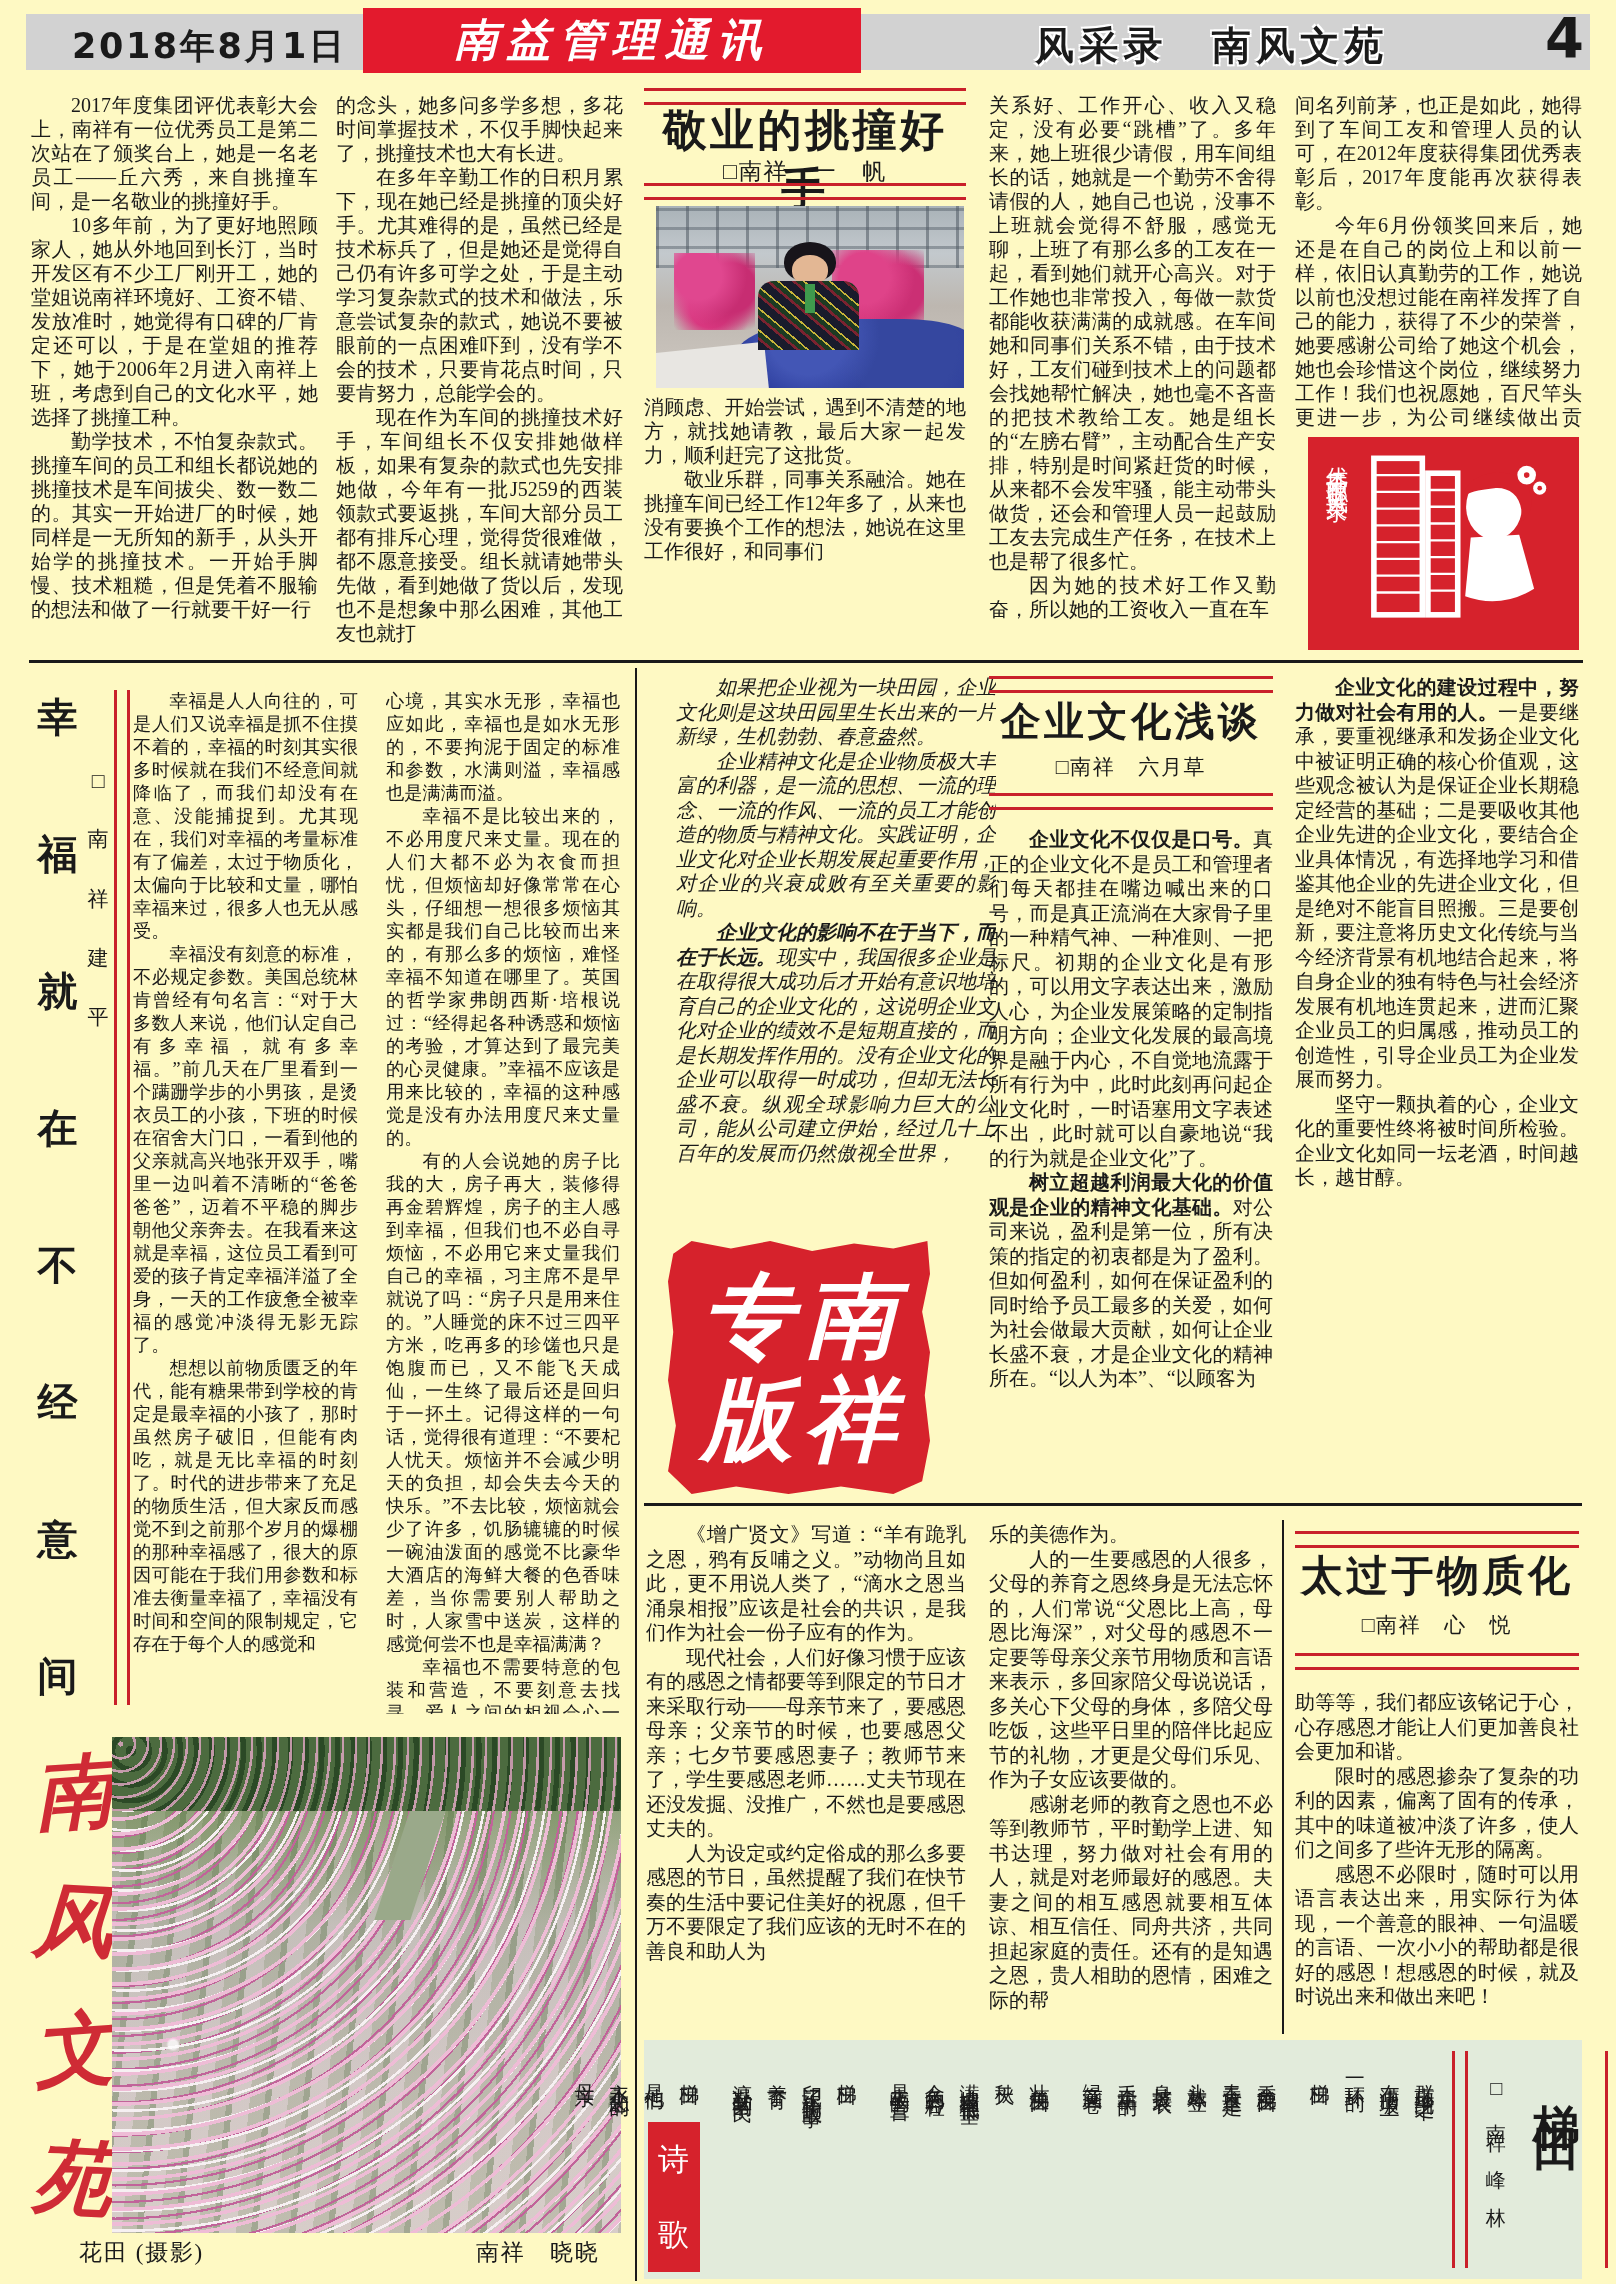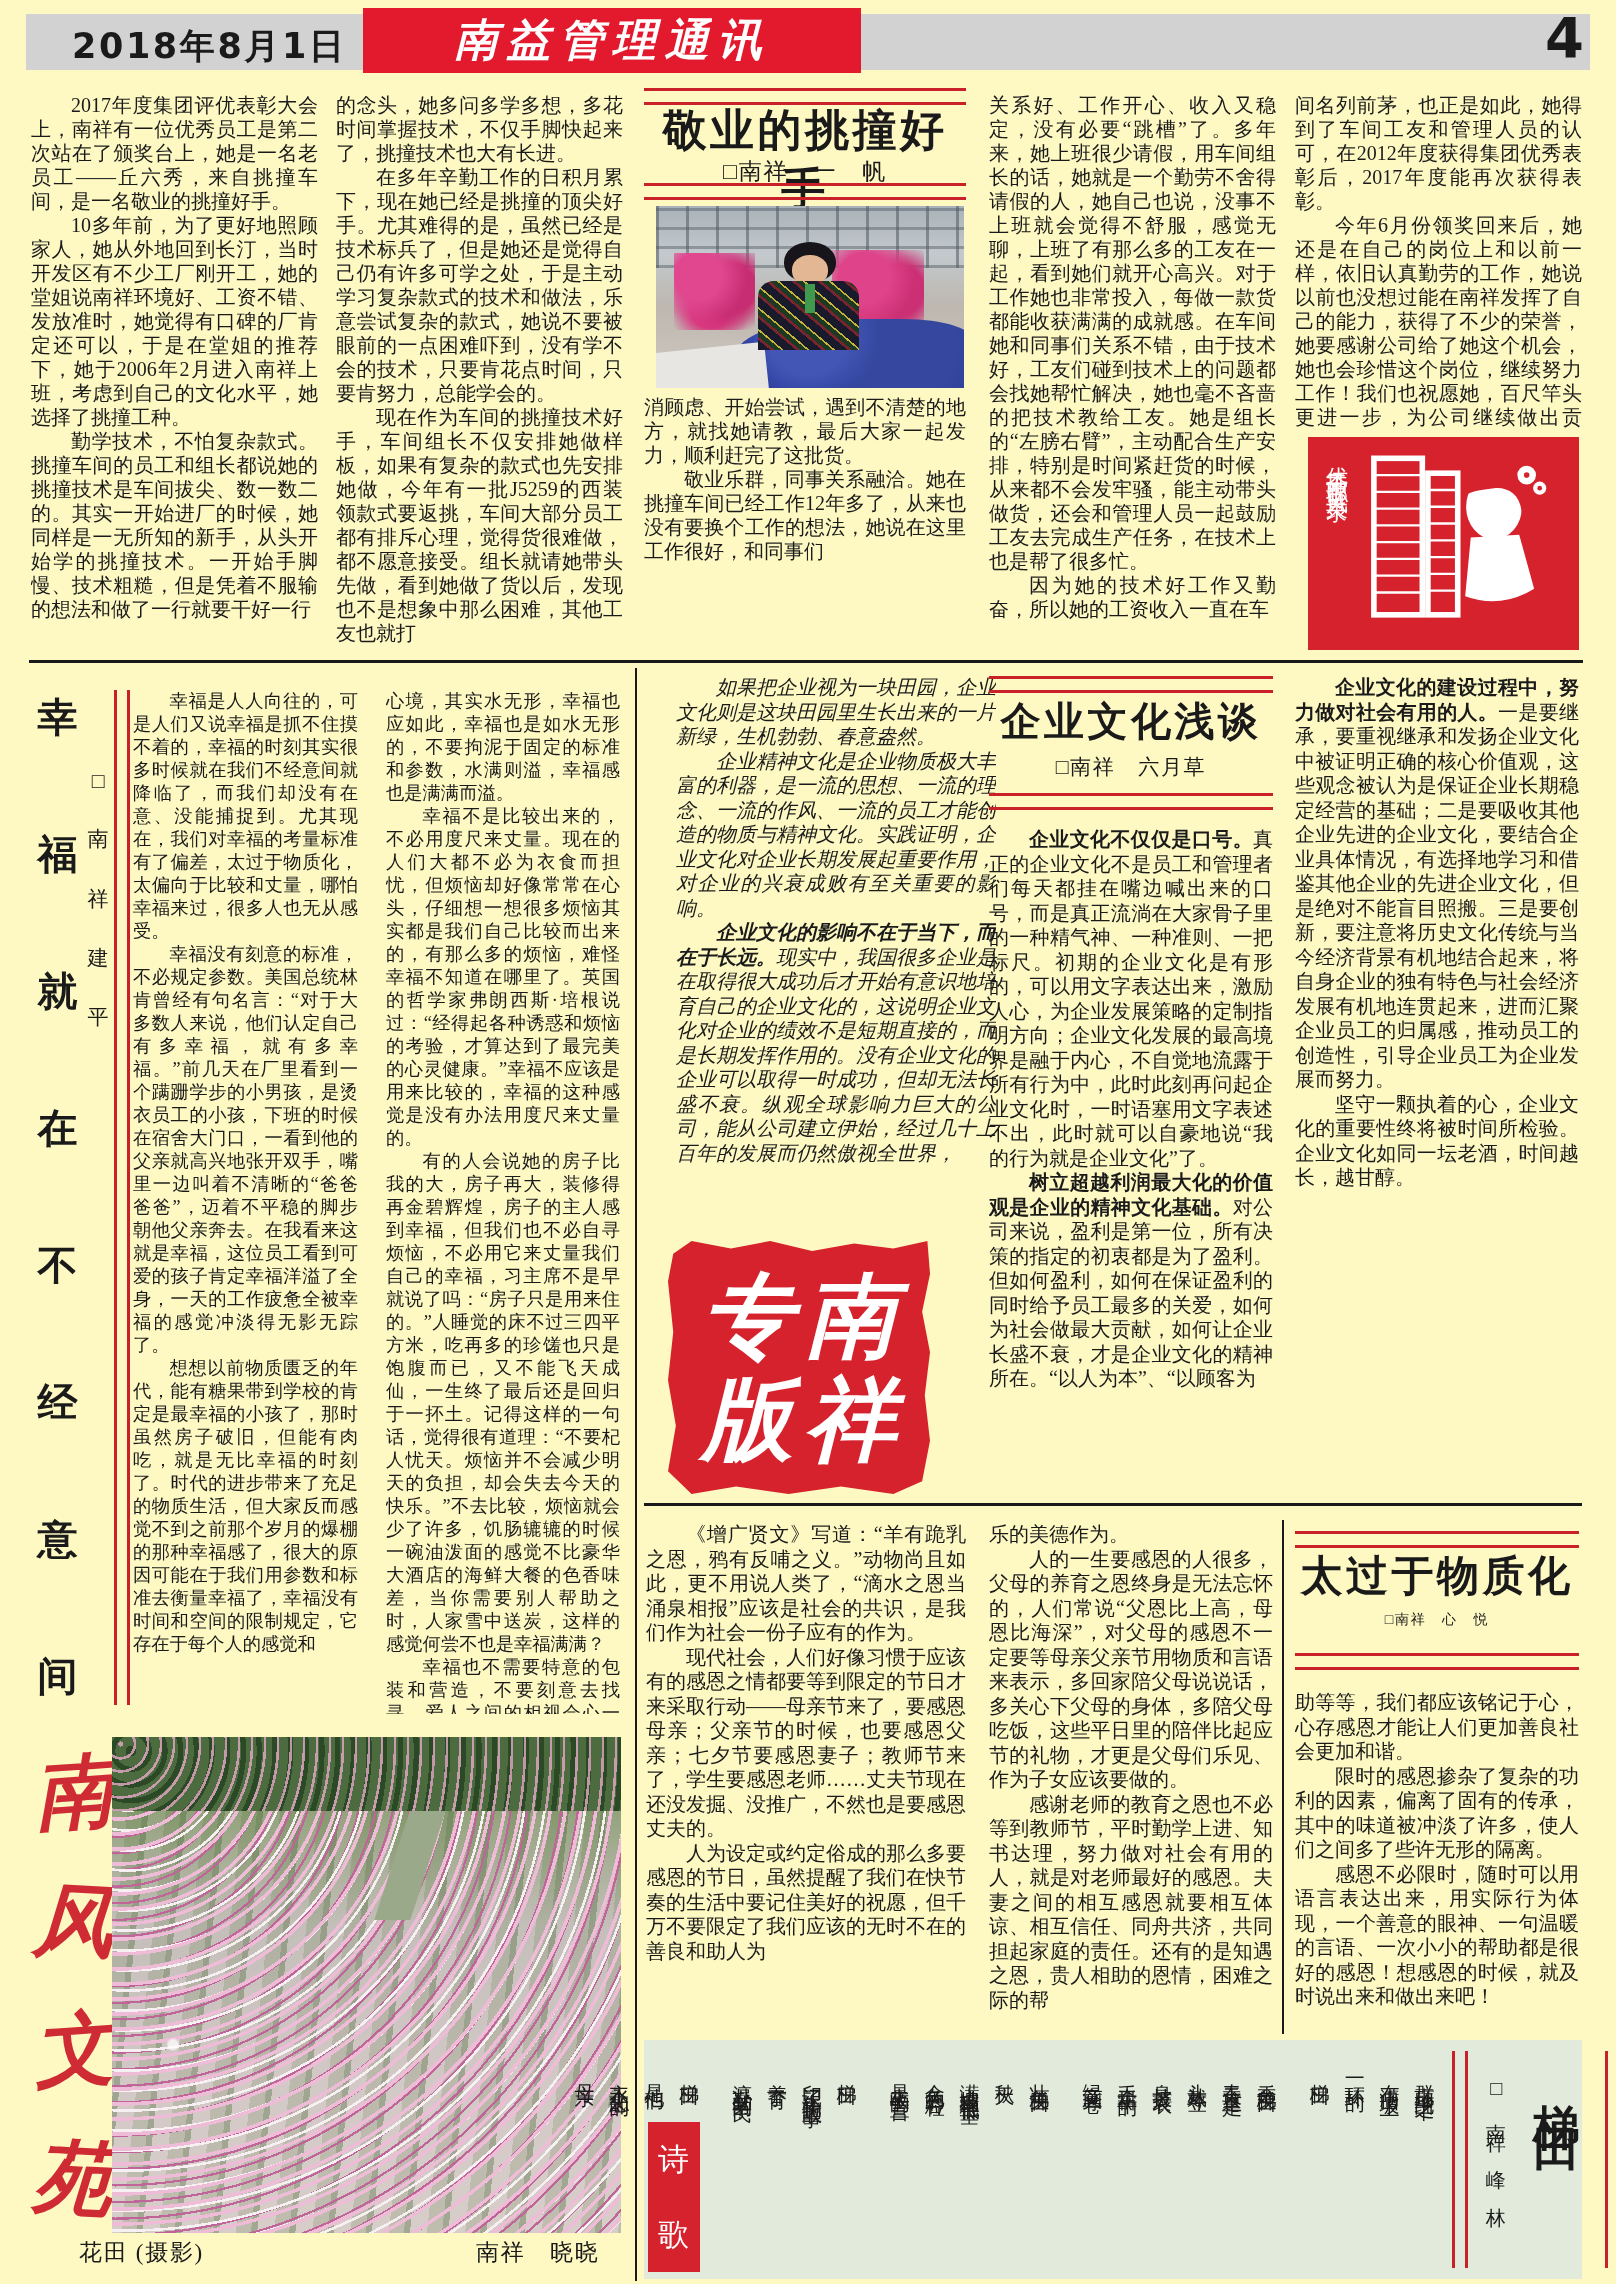--- a/index.html
+++ b/index.html
@@ -94,20 +94,21 @@
   .photo2 .path{position:absolute;left:55%;top:15%;width:7%;height:22%;background:#9aa98a;transform:skewX(-18deg);}
 </style>
 </head>
 <body>
 
 <div class="page">
 
   <div class="abs hbar" style="left:26px;top:14px;width:1564px;height:56px;"></div>
   <div class="abs date" style="left:72px;top:23px;">2018年8月1日</div>
   <div class="abs masthead" style="left:363px;top:7.9px;width:498px;height:65px;">南益管理通讯</div>
+  <div class="abs sectlabel" style="left:1035px;top:19px;">风采录　南风文苑</div>
   <div class="abs pagenum" style="left:1545px;top:5.2px;">4</div>
 
   <div class="abs tcol" style="left:31px;top:93px;width:287px;height:568px;">
       <p class="para">2017年度集团评优表彰大会上，南祥有一位优秀员工是第二次站在了颁奖台上，她是一名老员工——丘六秀，来自挑撞车间，是一名敬业的挑撞好手。</p>
       <p class="para">10多年前，为了更好地照顾家人，她从外地回到长汀，当时开发区有不少工厂刚开工，她的堂姐说南祥环境好、工资不错、发放准时，她觉得有口碑的厂肯定还可以，于是在堂姐的推荐下，她于2006年2月进入南祥上班，考虑到自己的文化水平，她选择了挑撞工种。</p>
       <p class="para">勤学技术，不怕复杂款式。挑撞车间的员工和组长都说她的挑撞技术是车间拔尖、数一数二的。其实一开始进厂的时候，她同样是一无所知的新手，从头开始学的挑撞技术。一开始手脚慢、技术粗糙，但是凭着不服输的想法和做了一行就要干好一行</p>
     </div>
   <div class="abs tcol" style="left:336px;top:93px;width:287px;height:568px;">
       <p class="para noindent">的念头，她多问多学多想，多花时间掌握技术，不仅手脚快起来了，挑撞技术也大有长进。</p>
       <p class="para">在多年辛勤工作的日积月累下，现在她已经是挑撞的顶尖好手。尤其难得的是，虽然已经是技术标兵了，但是她还是觉得自己仍有许多可学之处，于是主动学习复杂款式的技术和做法，乐意尝试复杂的款式，她说不要被眼前的一点困难吓到，没有学不会的技术，只要肯花点时间，只要肯努力，总能学会的。</p>
@@ -237,21 +238,21 @@
     </div>
   <div class="abs mcol" style="left:989px;top:1522px;width:284px;height:512px;">
       <p class="para noindent">乐的美德作为。</p>
       <p class="para">人的一生要感恩的人很多，父母的养育之恩终身是无法忘怀的，人们常说“父恩比上高，母恩比海深”，对父母的感恩不一定要等母亲父亲节用物质和言语来表示，多回家陪父母说说话，多关心下父母的身体，多陪父母吃饭，这些平日里的陪伴比起应节的礼物，才更是父母们乐见、作为子女应该要做的。</p>
       <p class="para">感谢老师的教育之恩也不必等到教师节，平时勤学上进、知书达理，努力做对社会有用的人，就是对老师最好的感恩。夫妻之间的相互感恩就要相互体谅、相互信任、同舟共济，共同担起家庭的责任。还有的是知遇之恩，贵人相助的恩情，困难之际的帮</p>
     </div>
   <div class="abs vline" style="left:1282px;top:1520px;width:1.7px;height:514px;"></div>
 
   <div class="abs dblrule" style="left:1295px;top:1531px;width:284px;"></div>
   <div class="abs headline" style="left:1295px;top:1548px;width:284px;font-size:42px;">太过于物质化</div>
-  <div class="abs byline" style="left:1295px;top:1611px;width:284px;font-size:14px;">□南祥　心　悦</div>
+  <div class="abs byline" style="left:1295px;top:1611px;width:284px;font-size:21px;">□南祥　心　悦</div>
   <div class="abs dblrule" style="left:1295px;top:1653px;width:284px;"></div>
   <div class="abs mcol" style="left:1295px;top:1690px;width:284px;height:344px;">
       <p class="para noindent">助等等，我们都应该铭记于心，心存感恩才能让人们更加善良社会更加和谐。</p>
       <p class="para">限时的感恩掺杂了复杂的功利的因素，偏离了固有的传承，其中的味道被冲淡了许多，使人们之间多了些许无形的隔离。</p>
       <p class="para">感恩不必限时，随时可以用语言表达出来，用实际行为体现，一个善意的眼神、一句温暖的言语、一次小小的帮助都是很好的感恩！想感恩的时候，就及时说出来和做出来吧！</p>
     </div>
 
   <div class="abs logo" style="left:37px;top:1749px;width:73px;height:472px;">
       <div class="ch">南</div>
       <div class="ch">风</div>

